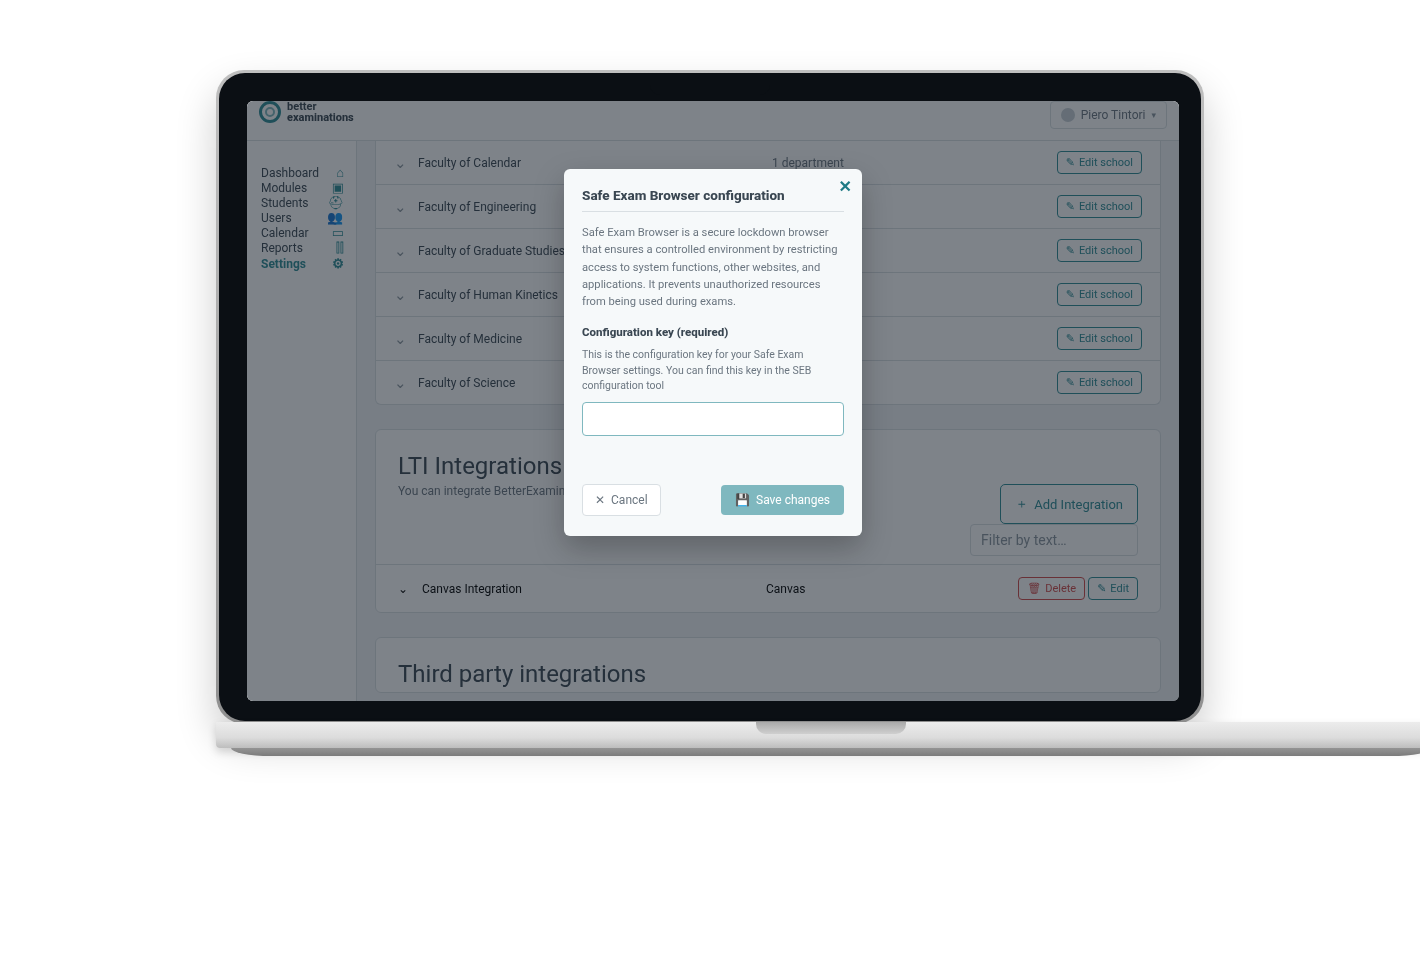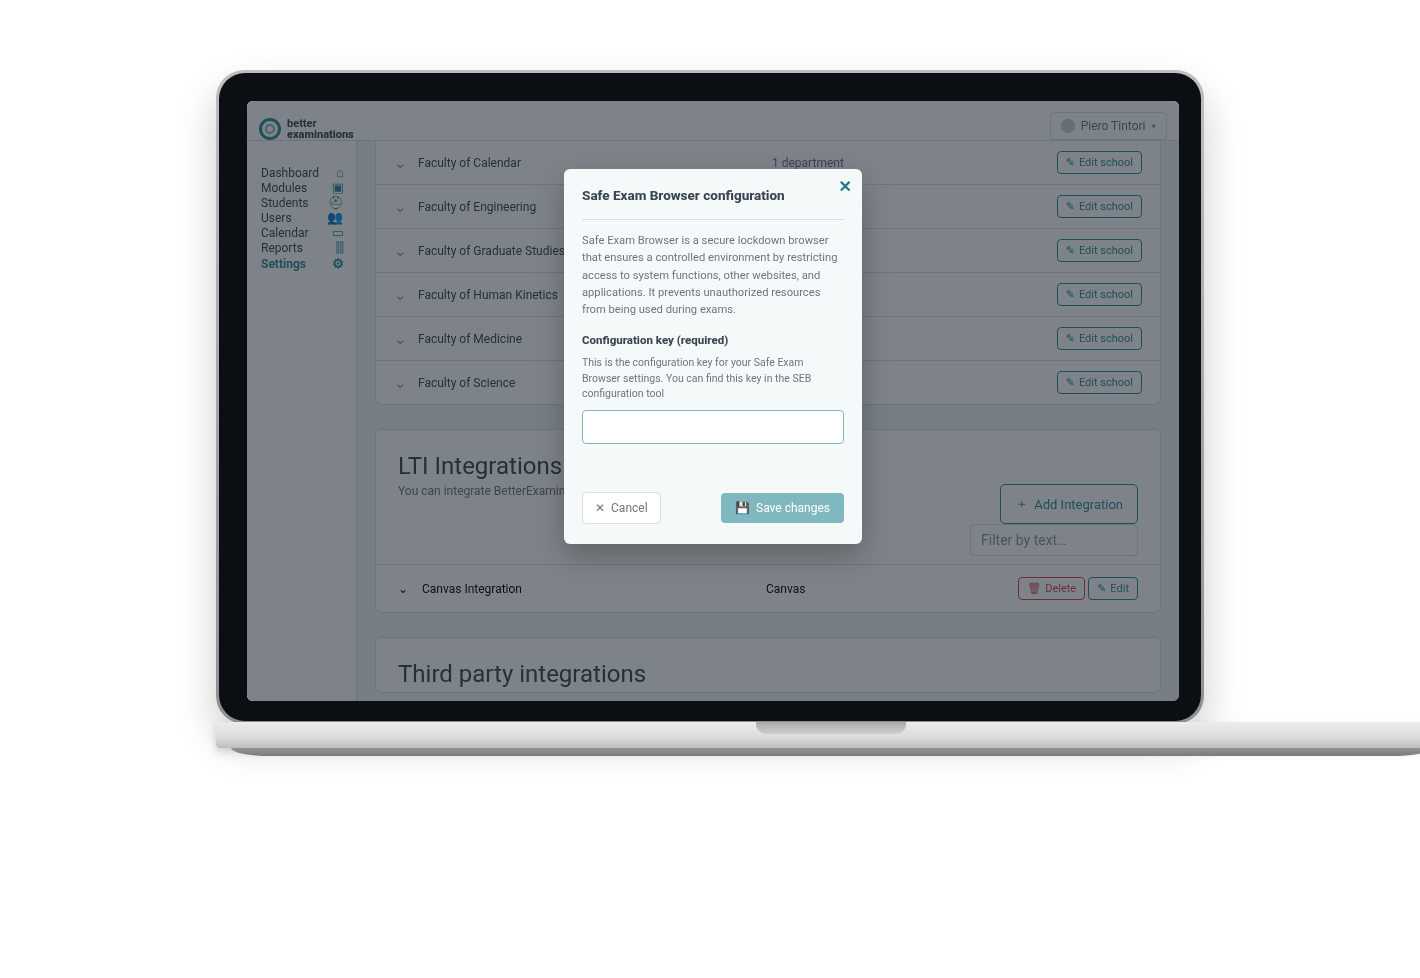--- a/index.html
+++ b/index.html
@@ -71,21 +71,21 @@
   }
   .base-bottom {
     height: 8px; width: 1200px; margin: 0 auto;
     background: linear-gradient(180deg,#a8a8a8,#7d7d7d);
     border-radius: 0 0 60px 60px / 0 0 12px 12px;
   }
   .topbar {
     position: absolute; top: 0; left: 0; right: 0; height: 40px;
     background: #fff;
     border-bottom: 1px solid var(--border);
-    display: flex; align-items: flex-end; justify-content: space-between;
+    display: flex; align-items: flex-start; justify-content: space-between;
     padding: 0 12px;
     z-index: 5;
   }
   .brand { display: flex; align-items: center; gap: 6px; font-weight: 700; color: var(--text-dark); font-size: 13px; line-height: 1; }
   .brand .logo-icon { width: 22px; height: 22px; border-radius: 50%; border: 3px solid var(--teal); display: inline-block; position: relative; }
   .brand .logo-icon::after { content:''; position:absolute; inset:3px; border:2px solid var(--teal-light); border-radius:50%; }
   .brand .txt { display: flex; flex-direction: column; font-size: 11px; line-height: 1; }
   .brand .txt .l2 { font-weight: 800; }
 
   .user-chip {
@@ -176,21 +176,21 @@
   .modal {
     width: 298px; background: #f6f9fa; border-radius: 6px;
     box-shadow: 0 12px 30px rgba(0,0,0,.25);
     padding: 18px 18px 20px;
     position: relative;
   }
   .modal .close {
     position: absolute; top: 8px; right: 10px;
     font-size: 16px; color: var(--teal-dark); cursor: pointer; font-weight: 700;
   }
-  .modal h3 { font-size: 13.5px; font-weight: 800; color: var(--text-dark); padding-bottom: 16px; border-bottom: 1px solid var(--border); }
+  .modal h3 { font-size: 13.5px; font-weight: 800; color: var(--text-dark); padding-bottom: 8px; border-bottom: 1px solid var(--border); }
   .modal p { font-size: 11.2px; color: var(--text-mid); line-height: 1.55; margin-top: 12px; }
   .modal .label { font-size: 11.5px; font-weight: 800; color: var(--text-dark); margin-top: 14px; }
   .modal .hint { font-size: 10.5px; color: var(--text-mid); line-height: 1.5; margin-top: 8px; }
   .modal input[type=text] {
     width: 100%; margin-top: 8px; border: 1.5px solid var(--teal-light);
     border-radius: 4px; padding: 9px 8px; font-size: 12px; background: #fff;
   }
   .modal .footer {
     display: flex; justify-content: space-between; align-items: center;
     margin-top: 48px;

